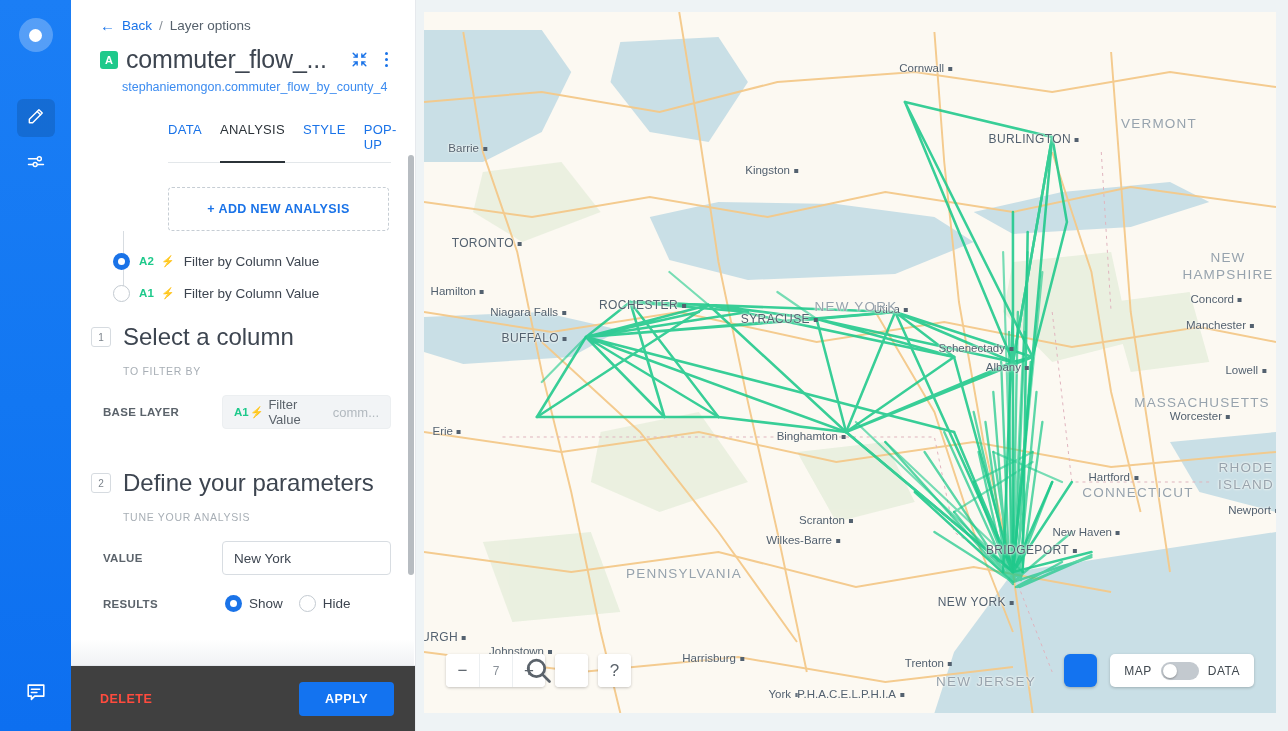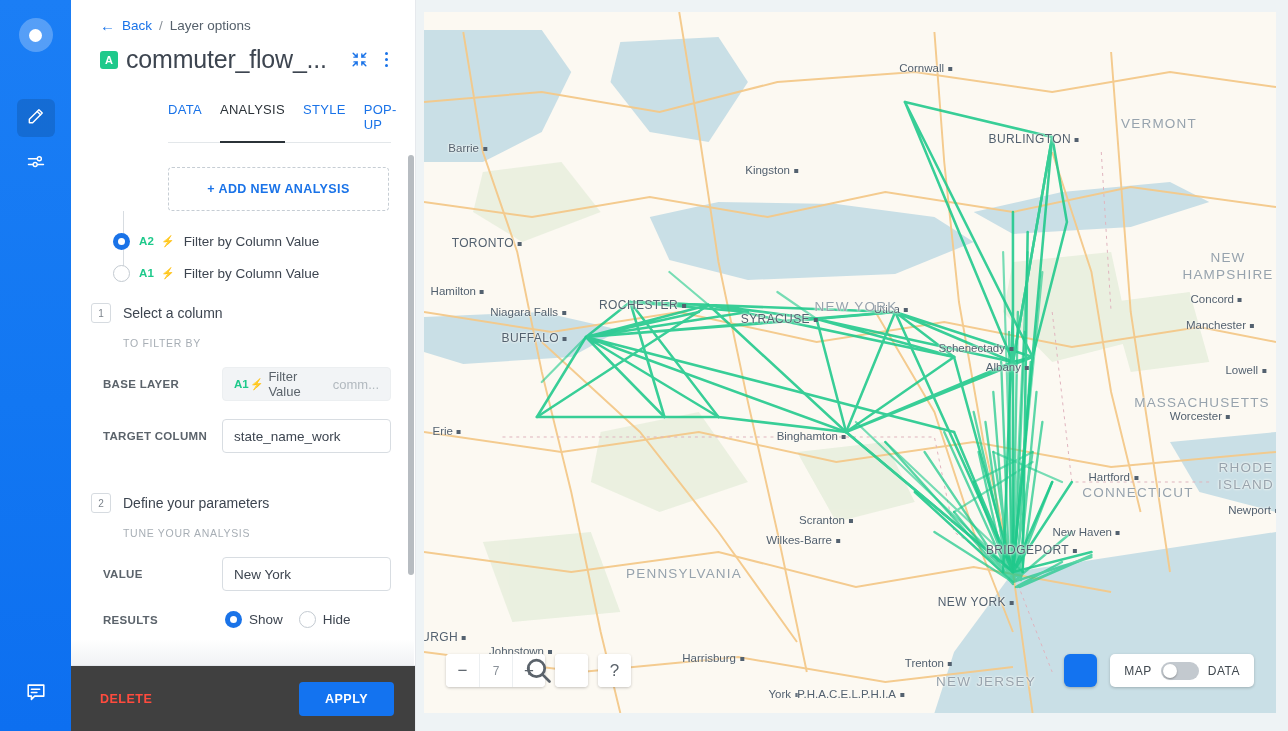--- a/index.html
+++ b/index.html
@@ -122,21 +122,21 @@
   }
   .a-tag { color: #1ec98b; font-size: 11.5px; font-weight: bold; letter-spacing: 0.2px; }
   .bolt { color: #1ec98b; font-size: 11px; margin-left: -2px; }
   .a-label { font-size: 13.5px; color: #3d4550; }
 
   .step { display: flex; align-items: center; gap: 12px; margin-top: 14px; }
   .step-num {
     width: 20px; height: 20px; border: 1px solid #d6dbe0; border-radius: 3px;
     font-size: 10px; color: #7b838b; display: flex; align-items: center; justify-content: center;
   }
-  .step-title { font-size: 14px; color: #3d4550; font-weight: 400; }
+  .step-title { font-size: 24px; color: #3d4550; font-weight: 400; }
   .step-sub { font-size: 10.5px; color: #a7aeb5; letter-spacing: 0.7px; padding-left: 32px; margin-top: 14px; }
 
   .field { display: flex; align-items: center; margin-top: 18px; padding-left: 12px; }
   .field-label {
     width: 119px; flex: 0 0 119px; font-size: 11.5px; color: #5b636b;
     font-weight: bold; letter-spacing: 0.3px;
   }
   .field-ctl { flex: 1 1 auto; }
   .input-box {
     height: 34px; border: 1px solid #d8dde2; border-radius: 4px; background: #fff;
@@ -301,20 +301,21 @@
               <path d="M20 20l-5-5M15 15v4M15 15h4"></path>
           </svg>
         </div>
         <div class="kebab">
           <span></span>
             <span></span>
             <span></span>
         </div>
       </div>
 
+      <div class="dataset-link">stephaniemongon.commuter_flow_by_county_4</div>
 
       <div class="tabs">
         <div class="tab">DATA</div>
         <div class="tab active">ANALYSIS</div>
         <div class="tab">STYLE</div>
         <div class="tab">POP-UP</div>
         <div class="tab">LEGEND</div>
       </div>
 
       <div class="body-pad">
@@ -347,26 +348,20 @@
           <div class="field-ctl">
             <div class="input-box disabled">
               <span class="chip-a">A1</span>
               <span class="bolt">⚡</span>
               <span class="fv">Filter Value</span>
               <span class="fv-muted">comm...</span>
             </div>
           </div>
         </div>
 
-        <div class="field">
-          <div class="field-label">TARGET COLUMN</div>
-          <div class="field-ctl">
-            <div class="input-box">state_name_work</div>
-          </div>
-        </div>
 
         <div class="step" style="margin-top:40px">
           <div class="step-num">2</div>
           <div class="step-title">Define your parameters</div>
         </div>
         <div class="step-sub">TUNE YOUR ANALYSIS</div>
 
         <div class="field">
           <div class="field-label">VALUE</div>
           <div class="field-ctl">

